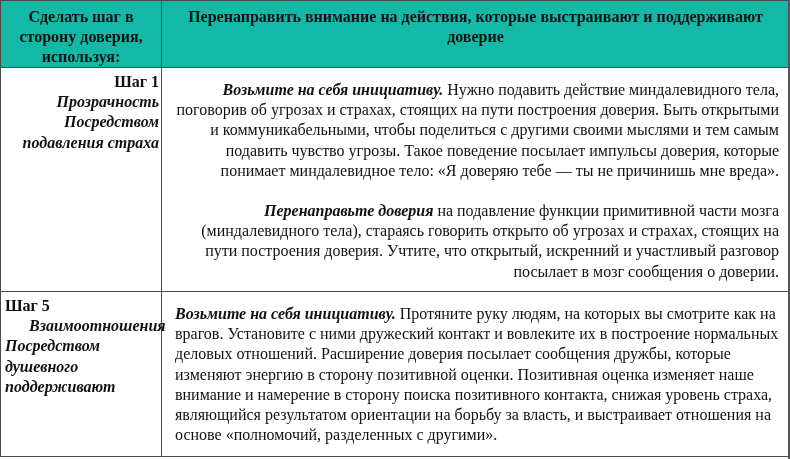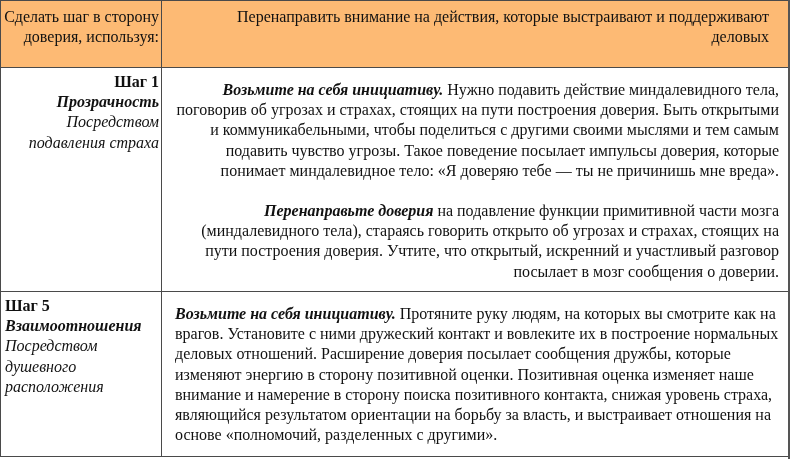--- a/index.html
+++ b/index.html
@@ -24,25 +24,25 @@
       table-layout: fixed;
     }
     table.doc td, table.doc th {
       border: 1px solid #4a4a4a;
       vertical-align: top;
       padding: 0;
     }
     col.c1 { width: 161px; }
     col.c2 { width: 628px; }
     th {
-      background: #fdba74;
-      font-weight: normal;
+      background: #14b8a6;
+      font-weight: bold;
       font-size: 16px;
       line-height: 20px;
-      text-align: right;
+      text-align: center;
       height: 66px;
     }
     th .th-inner {
       padding-top: 6px;
     }
     th.h1 .th-inner { padding-left: 2px; padding-right: 2px; }
     th.h2 .th-inner { padding-left: 20px; padding-right: 20px; }
     td {
       font-size: 16px;
       line-height: 20.2px;
@@ -54,24 +54,26 @@
       padding: 0 2px 0 5px !important;
     }
     .step-num {
       font-weight: bold;
       display: block;
     }
     .step-name {
       font-weight: bold;
       font-style: italic;
       display: block;
+      margin-left: 24px;
     }
     .step-means {
       font-style: italic;
       display: block;
+      font-weight: bold;
     }
     .lead {
       font-weight: bold;
       font-style: italic;
     }
     p.para {
       margin: 8px;
     }
     p.para + p.para {
       margin-top: 20px;
@@ -96,41 +98,41 @@
   <colgroup>
     <col class="c1">
     <col class="c2">
   </colgroup>
   <thead>
     <tr>
       <th class="h1">
         <div class="th-inner">Сделать шаг в сторону доверия, используя:</div>
       </th>
       <th class="h2">
-        <div class="th-inner">Перенаправить внимание на действия, которые выстраивают и поддерживают деловых</div>
+        <div class="th-inner">Перенаправить внимание на действия, которые выстраивают и поддерживают доверие</div>
       </th>
     </tr>
   </thead>
   <tbody>
     <tr class="row1">
       <td class="left">
         <span class="step-num">Шаг 1</span>
         <span class="step-name">Прозрачность</span>
         <span class="step-means">Посредством подавления страха</span>
       </td>
       <td class="right">
         <p class="para"><span class="lead">Возьмите на себя инициативу.</span><span> Нужно подавить действие миндалевидного тела, поговорив об угрозах и страхах, стоящих на пути построения доверия. Быть открытыми и коммуникабельными, чтобы поделиться с другими своими мыслями и тем самым подавить чувство угрозы. Такое поведение посылает импульсы доверия, которые понимает миндалевидное тело: «Я доверяю тебе — ты не причинишь мне вреда».</span></p>
         <p class="para"><span class="lead">Перенаправьте доверия</span><span> на подавление функции примитивной части мозга (миндалевидного тела), стараясь говорить открыто об угрозах и страхах, стоящих на пути построения доверия. Учтите, что открытый, искренний и участливый разговор посылает в мозг сообщения о доверии.</span></p>
       </td>
     </tr>
     <tr class="row2">
       <td class="left">
         <span class="step-num">Шаг 5</span>
         <span class="step-name">Взаимоотношения</span>
-        <span class="step-means">Посредством душевного расположения</span>
+        <span class="step-means">Посредством душевного поддерживают</span>
       </td>
       <td class="right">
         <p class="para"><span class="lead">Возьмите на себя инициативу.</span><span> Протяните руку людям, на которых вы смотрите как на врагов. Установите с ними дружеский контакт и вовлеките их в построение нормальных деловых отношений. Расширение доверия посылает сообщения дружбы, которые изменяют энергию в сторону позитивной оценки. Позитивная оценка изменяет наше внимание и намерение в сторону поиска позитивного контакта, снижая уровень страха, являющийся результатом ориентации на борьбу за власть, и выстраивает отношения на основе «полномочий, разделенных с другими».</span></p>
       </td>
     </tr>
   </tbody>
 </table>
 <div class="right-edge"></div>
 
 </body></html>

